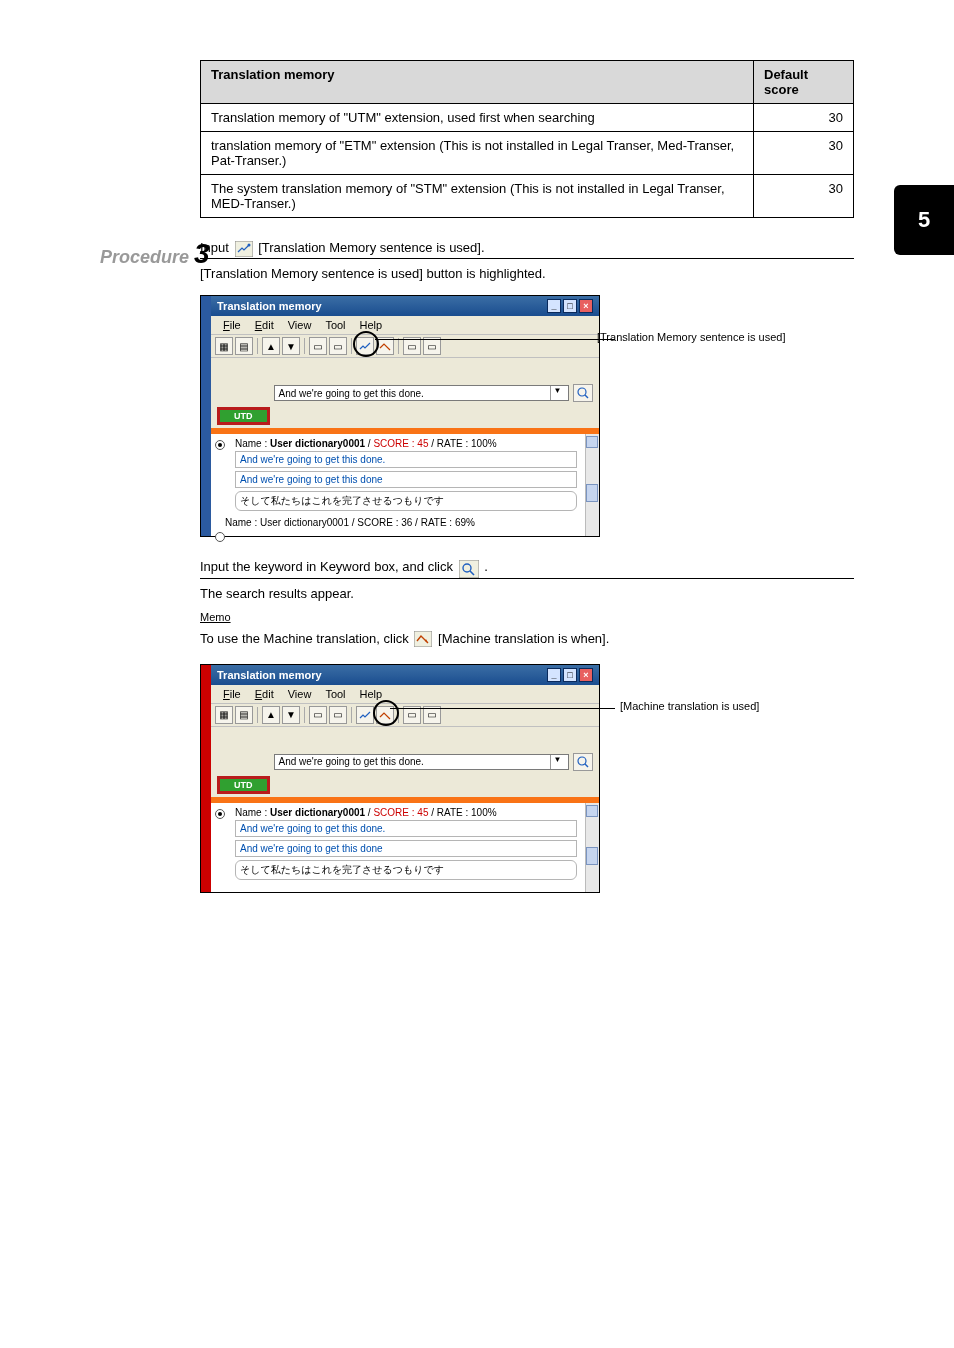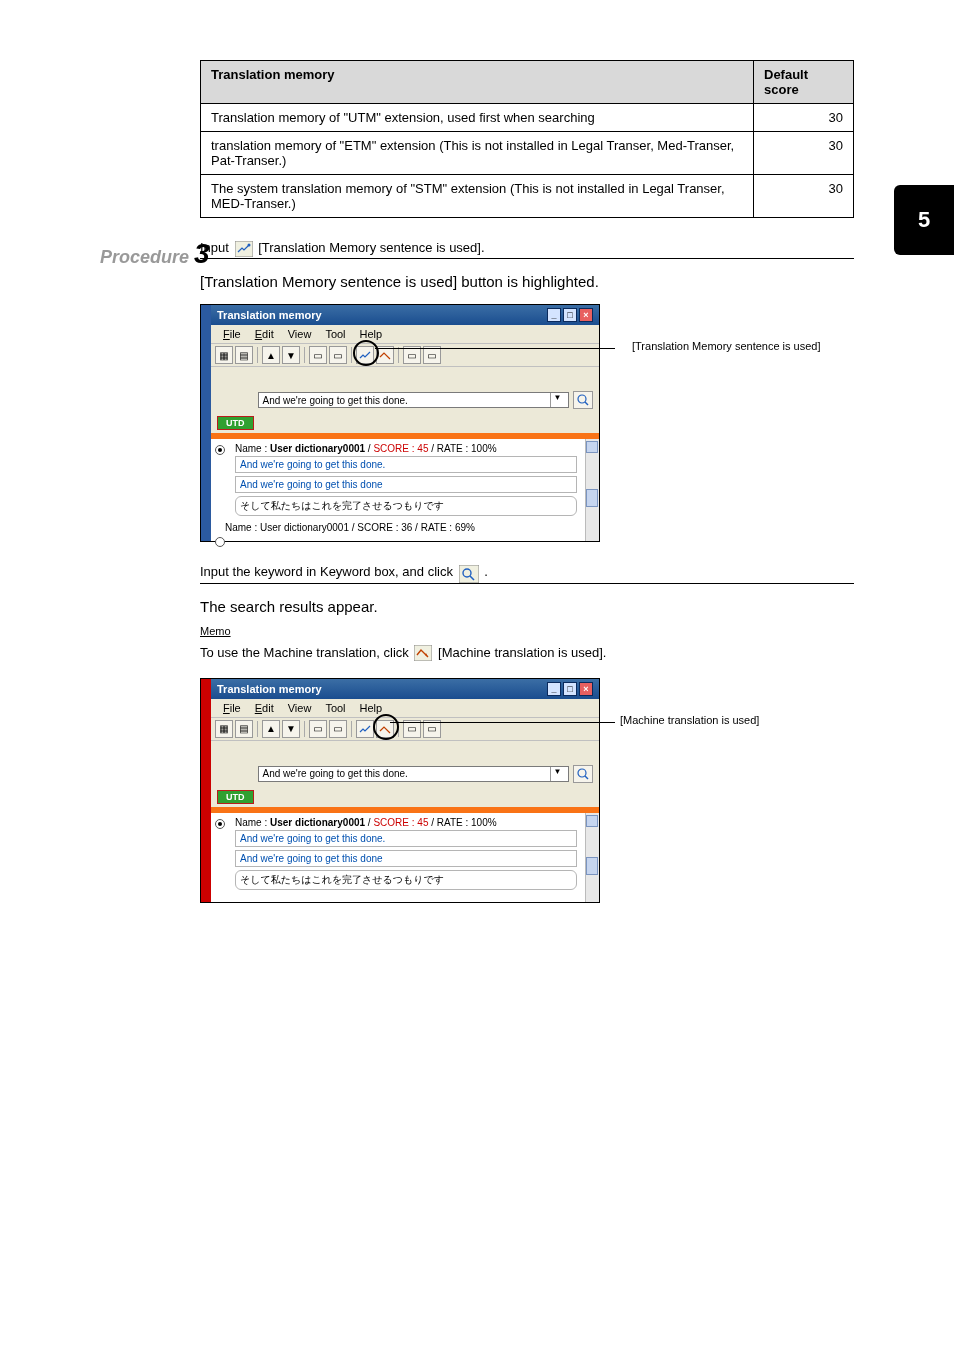--- a/index.html
+++ b/index.html
@@ -77,22 +77,22 @@
   }
   .step-text {
     line-height: 1.5;
   }
   .inline-icon {
     display: inline-block;
     vertical-align: middle;
     margin: 0 2px;
   }
   .substep {
-    margin-top: 14px;
-    font-size: 15px;
+    margin-top: 7px;
+    font-size: 13px;
   }
   .memo {
     font-size: 11px;
     text-decoration: underline;
     margin-top: 10px;
     margin-bottom: 6px;
   }
   .body-text {
     font-size: 13px;
     line-height: 1.6;
@@ -212,22 +212,22 @@
     align-items: center;
     gap: 4px;
     padding: 3px 6px;
     background: #ece9d8;
   }
   .utd {
     background: #30a030;
     color: #fff;
     font-size: 9px;
     font-weight: bold;
-    padding: 1px 8px;
-    border: 1px solid #b91c1c;
+    padding: 1px 14px;
+    border: 3px solid #b91c1c;
     margin-top: 46px;
   }
   .searchbox {
     flex: 1;
     background: #fff;
     border: 1px solid #7a7a7a;
     height: 16px;
     padding: 0 4px;
     font-size: 10px;
     display: flex;
@@ -453,21 +453,21 @@
               <span>Name :</span>
               <span class="nm">User dictionary0001</span>
               <span> / </span>
               <span class="sc"><span>SCORE : </span><span>36</span></span>
               <span> / RATE : </span><span>69%</span>
             </div>
           </div>
         </div>
       </div>
       <div class="callout-line" style="left:175px;top:44px;width:240px;"></div>
-      <div class="callout" style="left:432px;top:36px;">[Translation Memory sentence is used]</div>
+      <div class="callout" style="left:397px;top:36px;">[Translation Memory sentence is used]</div>
     </div>
 
     <div class="step">
       <div class="step-text">
         <span>Input the keyword in Keyword box, and click </span>
         <span class="inline-icon">
           <svg class="icon-svg" width="20" height="18">
               <rect x="0" y="0" width="20" height="18" fill="#f0f0e0" stroke="#888"></rect>
               <circle cx="8" cy="8" r="4" stroke="#2060c0" fill="none" stroke-width="1.4"></circle>
               <line x1="11" y1="11" x2="15" y2="15" stroke="#2060c0" stroke-width="1.6"></line>
@@ -481,21 +481,21 @@
     <div class="memo">Memo</div>
     <div class="body-text">
       <span>To use the Machine translation, click </span>
       <span class="inline-icon">
         <svg class="icon-svg" width="18" height="16">
             <rect x="0" y="0" width="18" height="16" fill="#f0f0e0" stroke="#888"></rect>
             <path d="M3 10 L7 5 L14 12" stroke="#c04000" stroke-width="1.4" fill="none"></path>
             <polygon points="14,12 11,10 12,8" fill="#c04000"></polygon>
           </svg>
       </span>
-      <span> [Machine translation is used].</span>
+      <span> [Machine translation is when].</span>
     </div>
 
     <div class="figure-wrap">
       <div class="appwin">
         <div class="left-strip2"></div>
         <div class="inner">
           <div class="titlebar">
             <span>Translation memory</span>
             <span class="titlebar-btns">
               <span>_</span>

